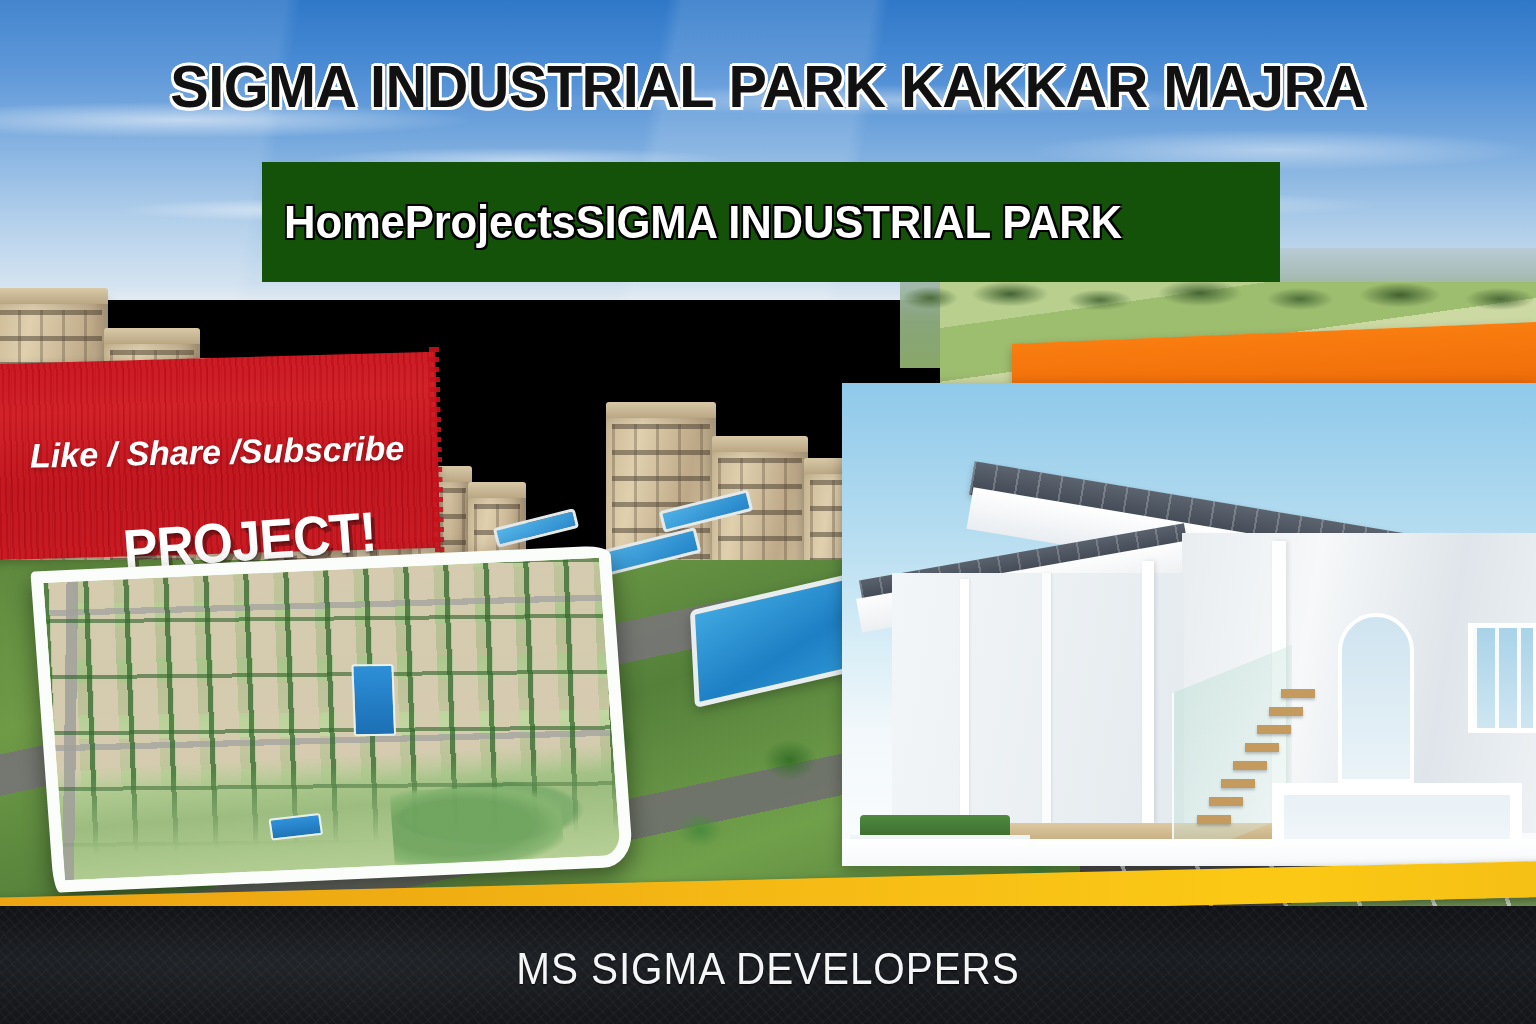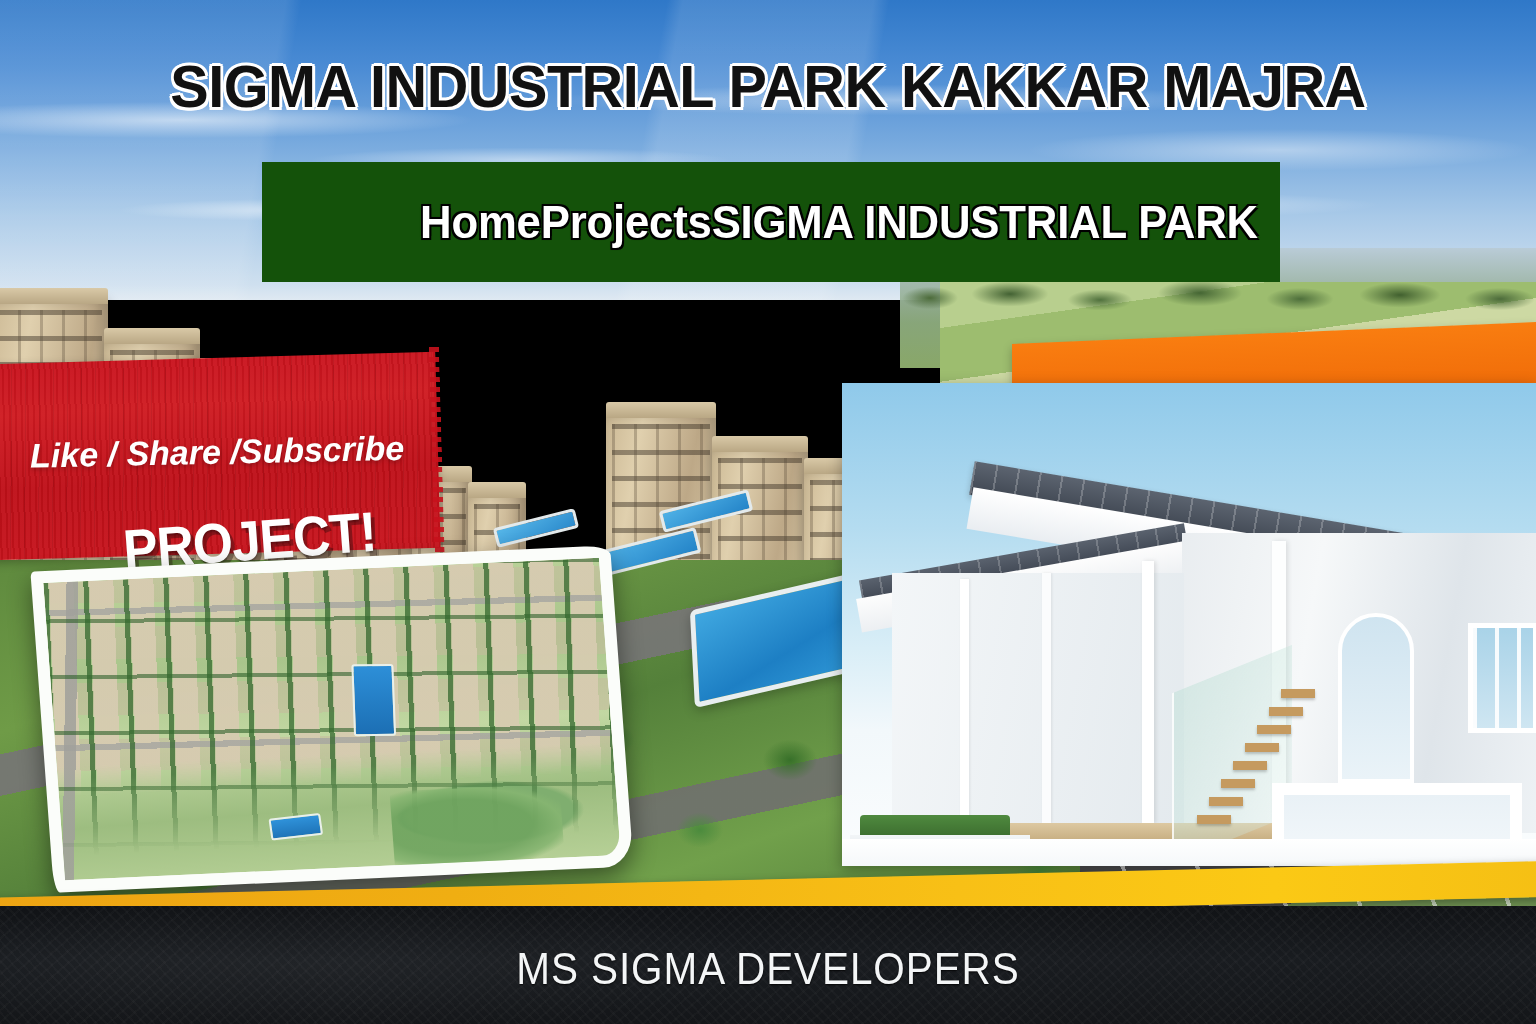--- a/index.html
+++ b/index.html
@@ -149,21 +149,21 @@
     text-shadow:
       -2.5px -2.5px 0 #fff, 2.5px -2.5px 0 #fff, -2.5px 2.5px 0 #fff, 2.5px 2.5px 0 #fff,
       -3px 0 0 #fff, 3px 0 0 #fff, 0 -3px 0 #fff, 0 3px 0 #fff;
     white-space:nowrap;
   }
 
   
   .green-bar {
     position:absolute; left:262px; top:162px; width:1018px; height:120px;
     background:#14520a;
-    display:flex; align-items:center; justify-content:flex-end;
+    display:flex; align-items:center; justify-content:flex-start;
   }
   .green-bar-text {
     font-size:46px; font-weight:bold; color:#fff;
     font-stretch:condensed; transform:scaleX(.95);
     letter-spacing:-.2px; white-space:nowrap;
     text-shadow:-2px -2px 0 #000, 2px -2px 0 #000, -2px 2px 0 #000, 2px 2px 0 #000,
                 0 0 3px rgba(0,0,0,.9);
   }
 
   

